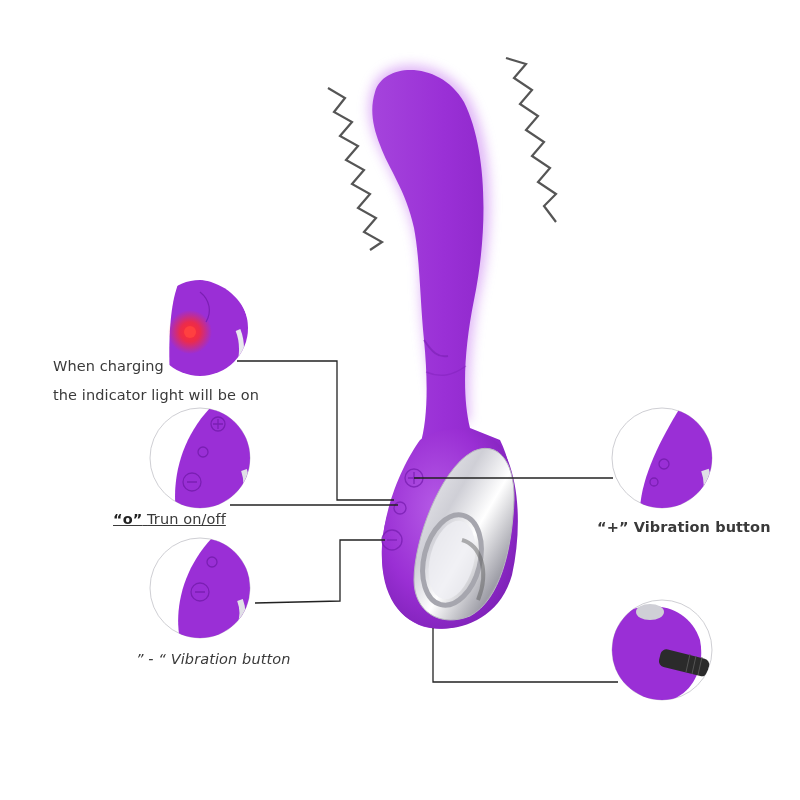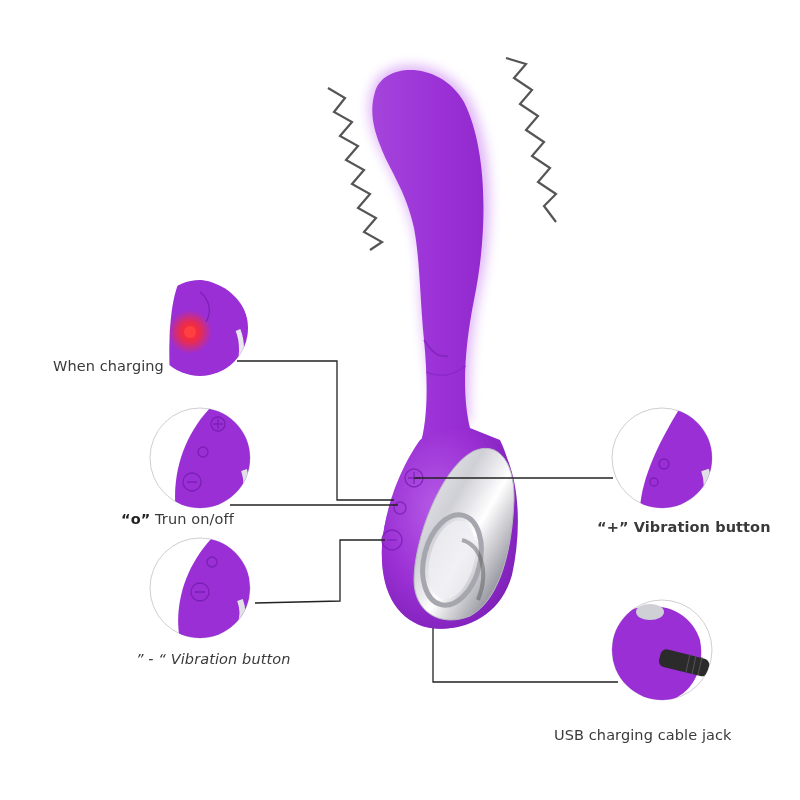--- a/index.html
+++ b/index.html
@@ -4,21 +4,21 @@
   <style>
     html, body { margin: 0; padding: 0; background: #ffffff; }
     body { width: 800px; height: 800px; position: relative; overflow: hidden;
            font-family: "DejaVu Sans", "Liberation Sans", sans-serif; color: #333333; }
     .stage { position: absolute; left: 0; top: 0; width: 688px; height: 800px; }
     svg.art { position: absolute; left: 0; top: 0; }
     .label { position: absolute; font-size: 14.5px; color: #3a3a3a; white-space: nowrap; letter-spacing: 0.1px; }
     .label b { font-weight: 700; color: #222; }
     .lbl-charging-1 { left: 53px; top: 358px; }
     .lbl-charging-2 { left: 53px; top: 387px; }
-    .lbl-onoff { left: 121px; top: 511px; }
+    .lbl-onoff { left: 113px; top: 511px; text-decoration: underline; }
     .lbl-plus { left: 597px; top: 519px; font-weight: bold; }
     .lbl-minus { left: 136px; top: 651px; font-style: italic; }
     .lbl-usb { left: 554px; top: 727px; }
     .q { font-weight: 400; }
   </style>
 </head>
 <body>
 
 <div class="stage">
 
@@ -170,30 +170,30 @@
         <g stroke="#555" stroke-width="1">
           <line x1="690" y1="654" x2="686" y2="672"></line>
           <line x1="696" y1="656" x2="692" y2="674"></line>
           <line x1="702" y1="657" x2="698" y2="675"></line>
         </g>
       </g>
     </g>
   </svg>
 
   <div class="label lbl-charging-1">When charging</div>
+  <div class="label lbl-charging-2">the indicator light will be on</div>
 
   <div class="label lbl-onoff">
     <b>“o”</b>
     <span>Trun on/off</span>
   </div>
 
   <div class="label lbl-plus">
     <span>“+”</span>
     <span>Vibration button</span>
   </div>
 
   <div class="label lbl-minus">
     <span class="q">” - “</span>
     <span>Vibration button</span>
   </div>
 
-  <div class="label lbl-usb">USB charging cable jack</div>
 </div>
 
 </body></html>

